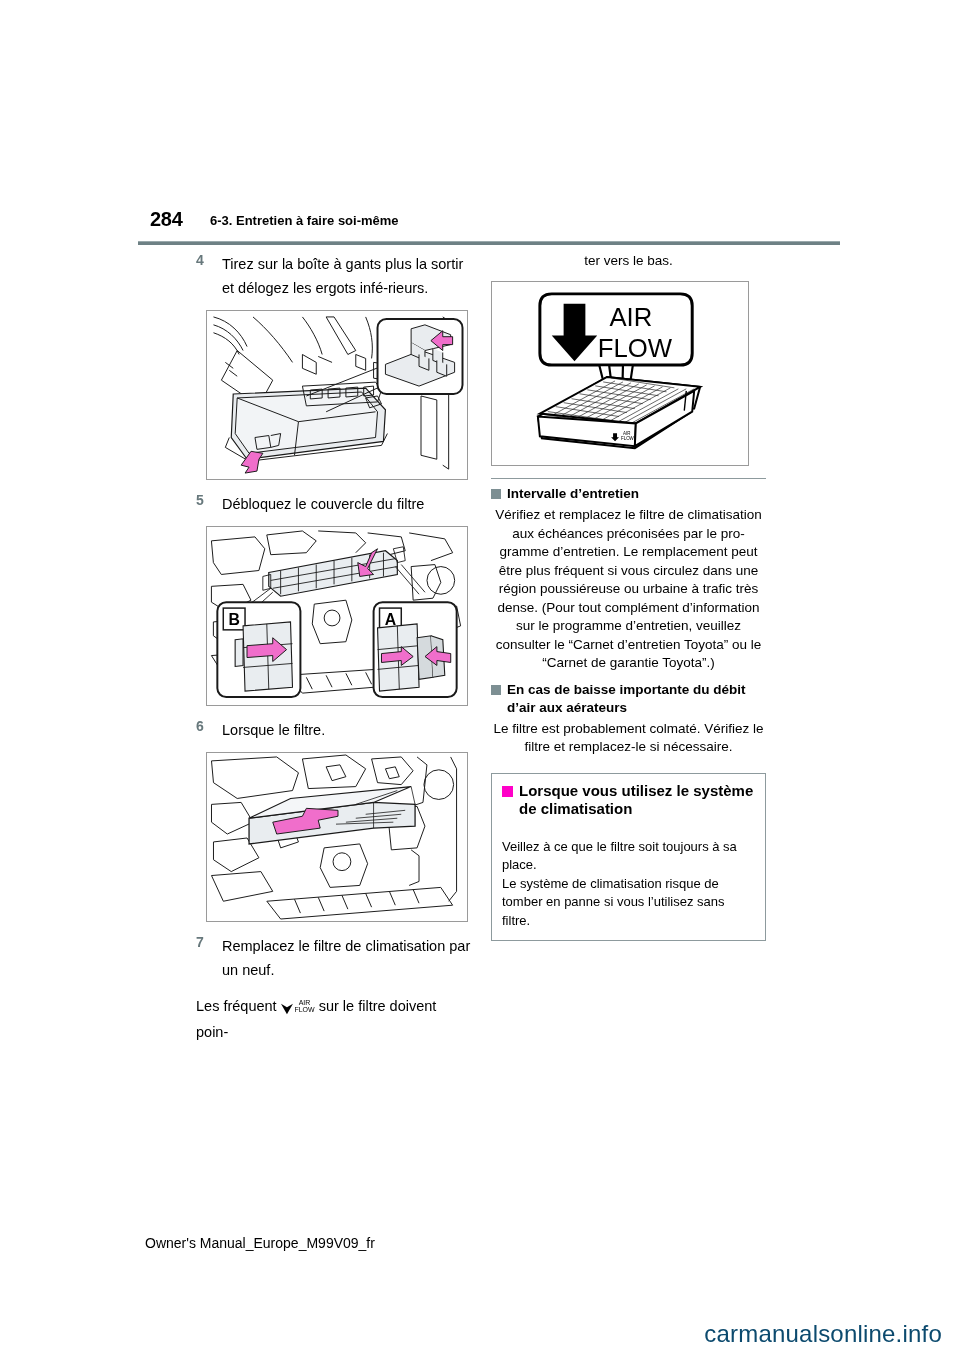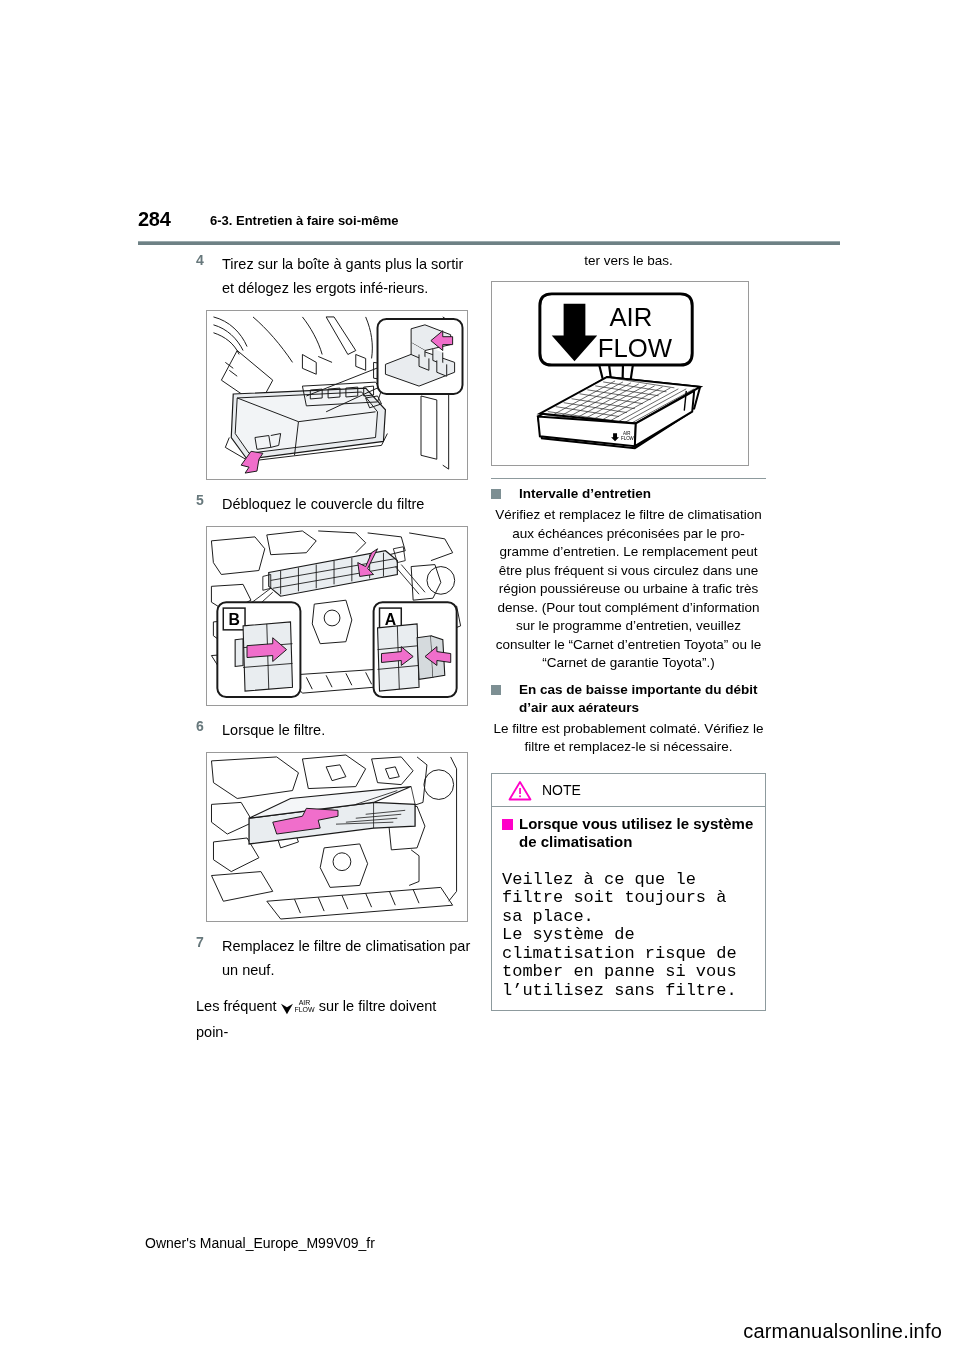--- a/index.html
+++ b/index.html
@@ -19,21 +19,21 @@
   
   .page-header {
     position: absolute;
     left: 138px;
     top: 208px;
     width: 702px;
     height: 30px;
   }
   .page-number {
     position: absolute;
-    left: 0;
+    left: 12px;
     top: 0;
     font-size: 20px;
     font-weight: bold;
     letter-spacing: -0.3px;
   }
   .header-title {
     position: absolute;
     left: 72px;
     top: 5px;
     font-size: 13px;
@@ -134,21 +134,21 @@
   .sec-rule {
     height: 1.5px;
     background: #8d9a9d;
     margin: 0 0 6px 0;
   }
   .sub-head {
     font-size: 13.5px;
     font-weight: bold;
     line-height: 18px;
     position: relative;
-    padding-left: 28px;
+    padding-left: 16px;
     margin-bottom: 3px;
   }
   .sub-head .bullet {
     position: absolute;
     left: 0;
     top: 4px;
     width: 10px;
     height: 10px;
     background: #7d8f93;
   }
@@ -185,38 +185,37 @@
   }
   .note-sub .bullet {
     position: absolute;
     left: 0;
     top: 4px;
     width: 11px;
     height: 11px;
     background: #ff00c8;
   }
   .note-text {
-    font-size: 17px;
+    font-size: 13px;
     line-height: 18.5px;
-    font-family: Liberation Mono, monospace;
   }
 
   
   .footer-code {
     position: absolute;
     left: 145px;
     top: 1235px;
     font-size: 14px;
   }
   .watermark {
     position: absolute;
     right: 18px;
     top: 1320px;
-    font-size: 20px;
-    color: #000000;
+    font-size: 24px;
+    color: #0c4a6e;
     letter-spacing: 0.2px;
   }
 </style>
 </head>
 <body>
 
 <div class="page-header">
   <div class="page-number">284</div>
   <div class="header-title">6-3. Entretien à faire soi-même</div>
 </div>
@@ -543,28 +542,20 @@
 
   <div>
     <div class="sub-head">
       <span class="bullet"></span>
       <span>En cas de baisse importante du débit d’air aux aérateurs</span>
     </div>
     <div class="body-text">Le filtre est probablement colmaté. Vérifiez le filtre et remplacez-le si nécessaire.</div>
   </div>
 
   <div class="note-box">
-    <div class="note-head">
-      <svg class="tri" viewBox="0 0 24 21">
-        <path d="M12 2 L 22.5 19.5 L 1.5 19.5 Z" fill="none" stroke="#ff00c8" stroke-width="1.8" stroke-linejoin="round"></path>
-        <rect x="11.2" y="8" width="1.7" height="6" fill="#ff00c8"></rect>
-        <rect x="11.2" y="15.4" width="1.7" height="1.8" fill="#ff00c8"></rect>
-      </svg>
-      <span class="ttl">NOTE</span>
-    </div>
     <div class="note-body">
       <div class="note-sub">
         <span class="bullet"></span>
         <span>Lorsque vous utilisez le système de climatisation</span>
       </div>
       <div class="note-text" style="white-space:pre-line;">Veillez à ce que le filtre soit toujours à sa place.
 Le système de climatisation risque de tomber en panne si vous l’utilisez sans filtre.</div>
     </div>
   </div>
 </div>

